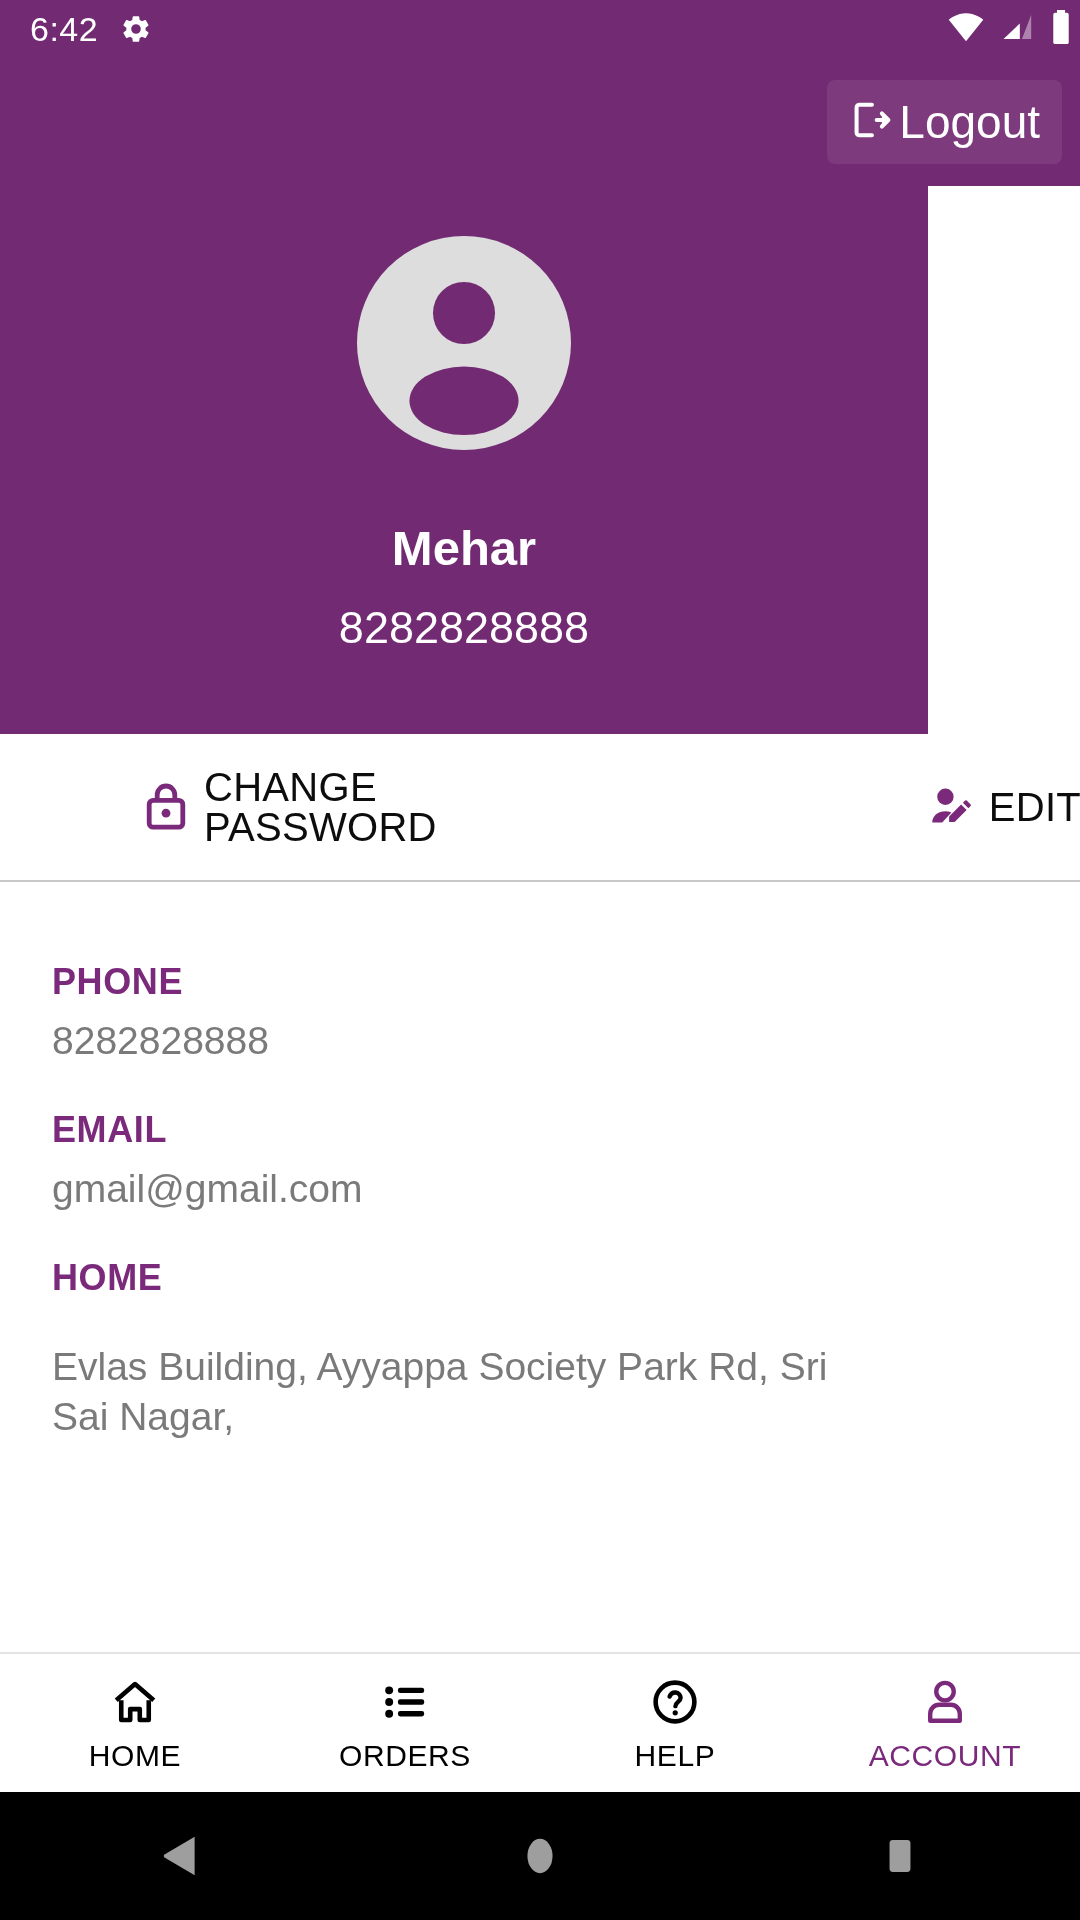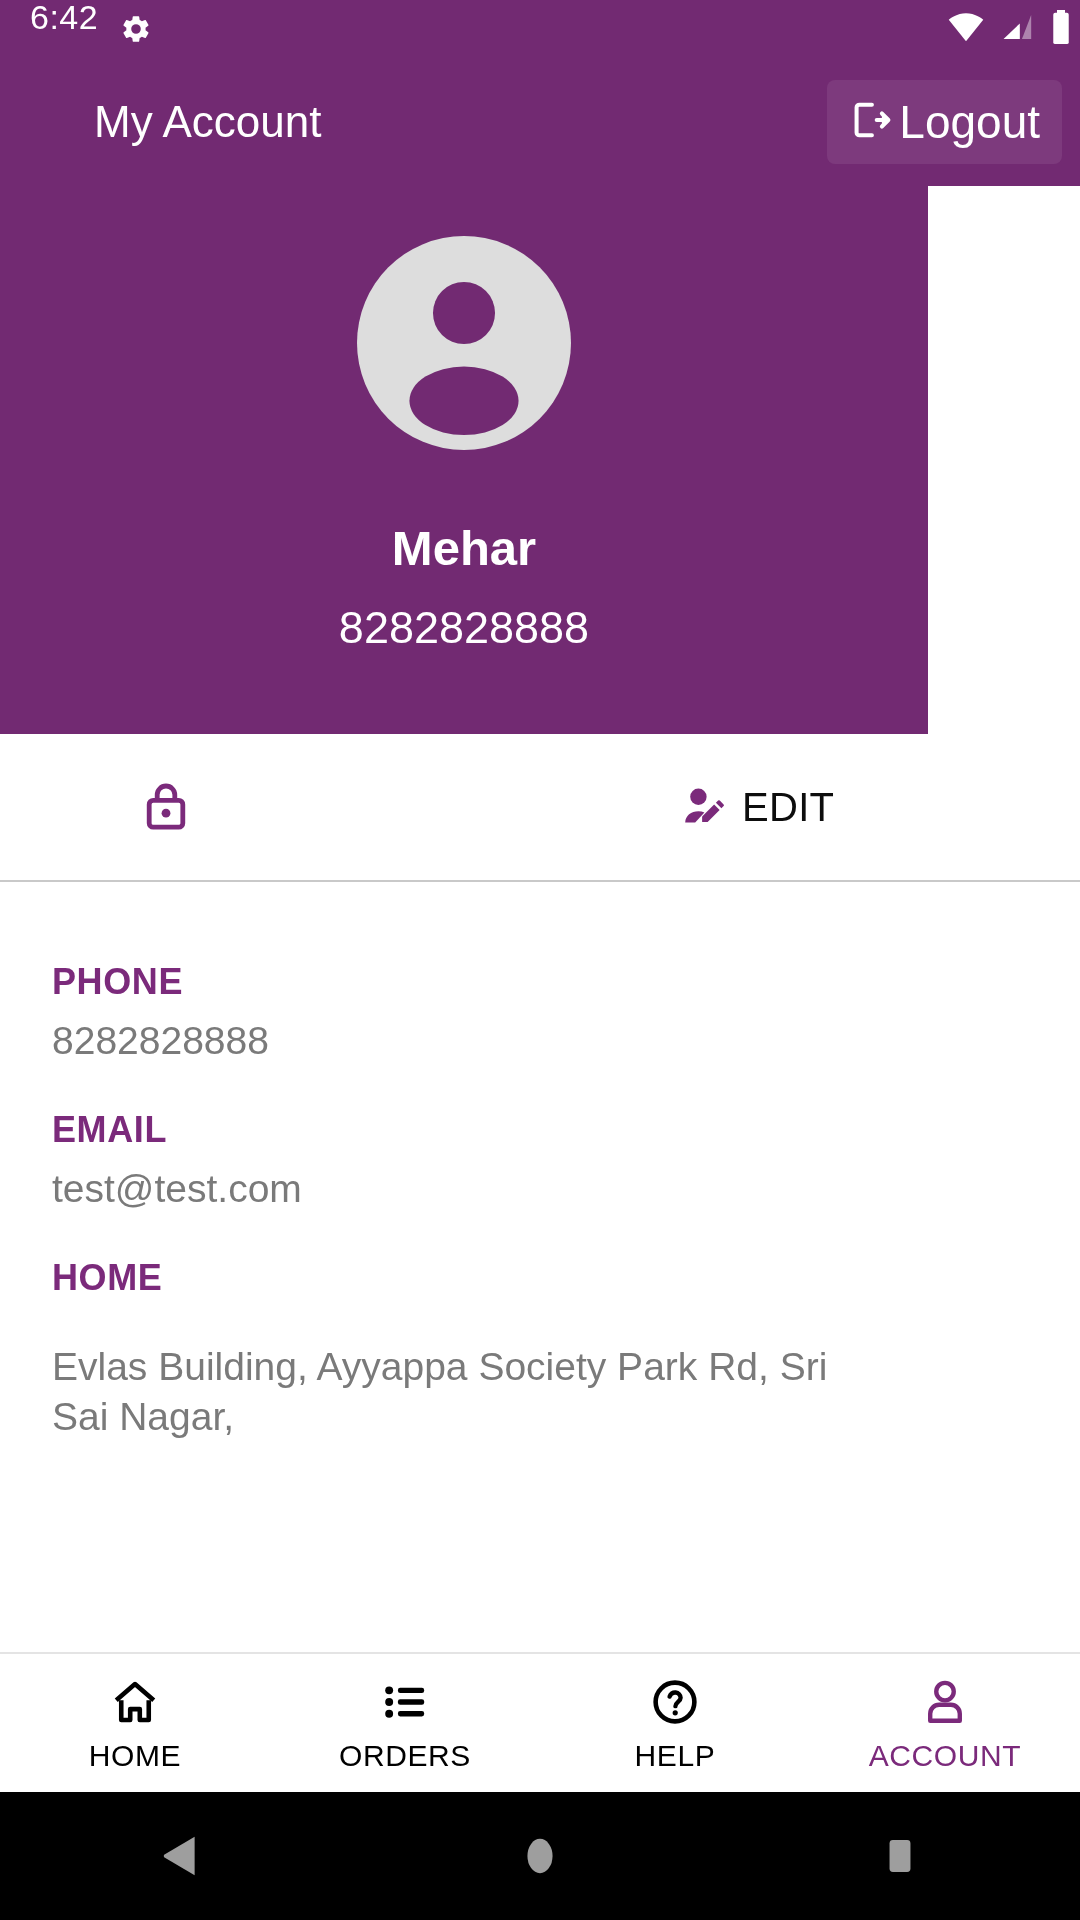--- a/index.html
+++ b/index.html
@@ -7,21 +7,21 @@
     width: 1080px; height: 1920px;
     background: #ffffff;
     font-family: "Liberation Sans", sans-serif;
     overflow: hidden;
   }
   .phone { position: relative; width: 1080px; height: 1920px; background: #ffffff; }
 
   
   .statusbar {
     position: absolute; top: 0; left: 0; width: 1080px; height: 58px;
-    background: #722a72; display: flex; 
+    background: #722a72; display: flex; align-items: center;
     padding: 0 8px 0 30px;
   }
   .status-clock { color: #ffffff; font-size: 34px; letter-spacing: .5px; line-height: 1; }
   .status-gear { margin-left: 22px; display: flex; align-items: center; }
   .status-right { margin-left: auto; display: flex; align-items: center; gap: 16px; }
 
   
   .appbar {
     position: absolute; top: 58px; left: 0; width: 1080px; height: 128px;
     background: #722a72; display: flex; align-items: center; padding: 0 18px 0 0;
@@ -124,21 +124,20 @@
       <span>
         <svg width="22" height="34" viewBox="0 0 14 22">
           <rect x="4.4" y="0" width="5.2" height="2.2" fill="#ffffff"></rect>
           <rect x="2" y="1.8" width="10" height="20.2" rx="1.2" fill="#ffffff"></rect>
         </svg>
       </span>
     </span>
   </div>
 
   <div class="appbar">
-    <span class="appbar-title">My Account</span>
     <div class="logout-btn">
       <span>
         <svg width="46" height="46" viewBox="0 0 24 24" fill="none" stroke="#ffffff" stroke-width="2.1" stroke-linecap="round" stroke-linejoin="round">
           <path d="M13 4H6.5A1.5 1.5 0 0 0 5 5.5v13A1.5 1.5 0 0 0 6.5 20H13"></path>
           <path d="M15.5 12H21"></path>
           <path d="M18.2 8.6L21.6 12l-3.4 3.4" fill="#ffffff" stroke="#ffffff"></path>
         </svg>
       </span>
       <span class="logout-label">Logout</span>
     </div>
@@ -158,20 +157,21 @@
 
   <div class="action-row">
     <div class="action-btn action-cp">
       <span>
         <svg width="48" height="52" viewBox="0 0 24 26">
           <rect x="3.6" y="10.2" width="16.8" height="13.4" rx="2" fill="none" stroke="#7b2a7b" stroke-width="2.4"></rect>
           <path d="M7.6 10.2V7.4a4.4 4.4 0 0 1 8.8 0v2.8" fill="none" stroke="#7b2a7b" stroke-width="2.4"></path>
           <circle cx="12" cy="16.6" r="2.2" fill="#7b2a7b"></circle>
         </svg>
       </span>
+      <span class="action-label">CHANGE PASSWORD</span>
     </div>
     <div class="action-btn action-ed">
       <span>
         <svg width="48" height="48" viewBox="0 0 24 24" fill="#7b2a7b">
           <circle cx="9.2" cy="7.4" r="4.1"></circle>
           <path d="M2.6 20.2c0-3.3 3-5.6 6.6-5.6 1.1 0 2.1.2 3 .6l-4.6 5H2.6z"></path>
           <path d="M19.9 9.3l1.9 1.9a.6.6 0 0 1 0 .85l-1.1 1.1-2.75-2.75 1.1-1.1a.6.6 0 0 1 .85 0z"></path>
           <path d="M17.05 11.3l2.75 2.75-6.0 6.0h-2.75v-2.75z"></path>
         </svg>
       </span>
@@ -179,21 +179,21 @@
     </div>
   </div>
 
   <div class="details">
     <div class="field">
       <div class="field-label">PHONE</div>
       <div class="field-value">8282828888</div>
     </div>
     <div class="field">
       <div class="field-label">EMAIL</div>
-      <div class="field-value">test@test.com</div>
+      <div class="field-value">gmail@gmail.com</div>
     </div>
     <div class="field">
       <div class="field-label">HOME</div>
     </div>
     <div class="field">
       <div class="field-value">Evlas Building, Ayyappa Society Park Rd, Sri Sai Nagar,</div>
     </div>
   </div>
 
   <div class="tabbar">

